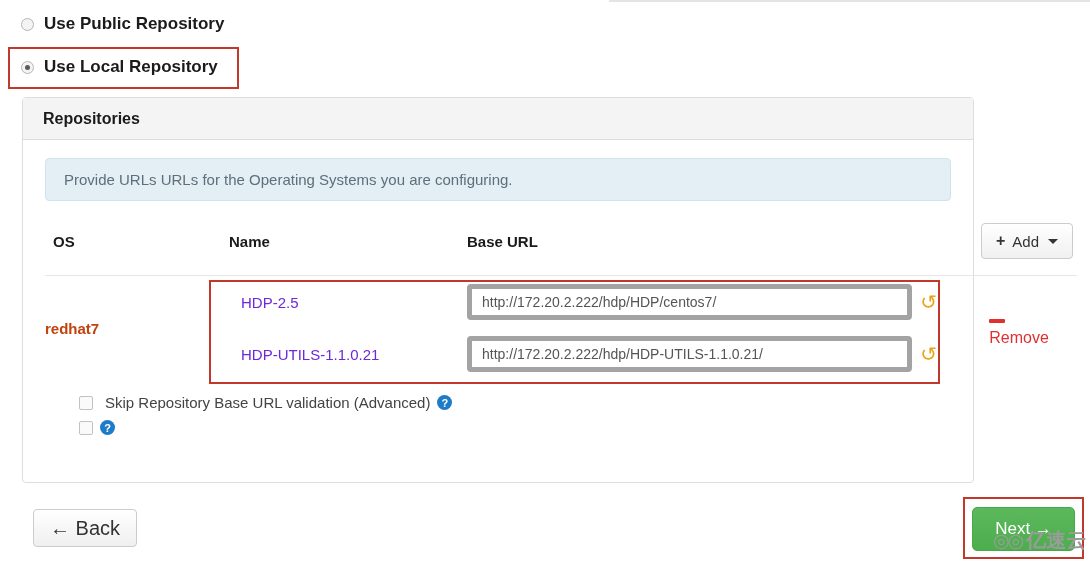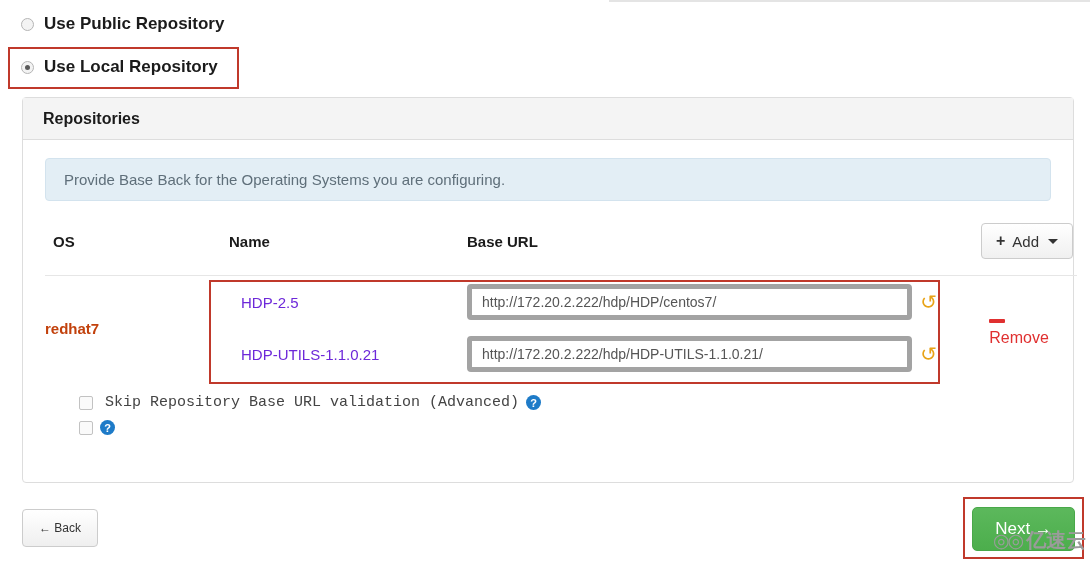--- a/index.html
+++ b/index.html
@@ -75,21 +75,21 @@
   }
   .annot-local  { left: 8px;   top: 47px;  width: 231px; height: 42px; }
   .annot-table  { left: 209px; top: 280px; width: 731px; height: 104px; }
   .annot-next   { left: 963px; top: 497px; width: 121px; height: 62px; }
 
   
   .panel {
     position: absolute;
     left: 22px;
     top: 97px;
-    width: 1052px;
+    width: 952px;
     height: 386px;
     border: 1px solid #dddddd;
     border-radius: 4px;
     background: #ffffff;
     box-sizing: border-box;
   }
   .panel-head {
     height: 42px;
     background: #f4f4f4;
     border-bottom: 1px solid #dddddd;
@@ -253,50 +253,49 @@
     background: #fafafa;
     border-radius: 2px;
     box-sizing: border-box;
     flex: none;
   }
   .check-label {
     margin-left: 12px;
     font-size: 15px;
     color: #444444;
     white-space: nowrap;
-    font-family: Liberation Mono, monospace;
   }
   .help-icon {
     margin-left: 7px;
     width: 15px;
     height: 15px;
     border-radius: 50%;
     background: #1e7bc8;
     color: #ffffff;
     font-size: 11px;
     font-weight: bold;
     display: inline-flex;
     align-items: center;
     justify-content: center;
     cursor: pointer;
     flex: none;
   }
 
   
   .back-btn {
     position: absolute;
-    left: 22px;
+    left: 33px;
     top: 509px;
     height: 38px;
     padding: 0 16px;
     border: 1px solid #cccccc;
     border-radius: 4px;
     background: linear-gradient(to bottom, #ffffff 0%, #efefef 100%);
     color: #333333;
-    font-size: 12px;
+    font-size: 20px;
     font-family: "Liberation Sans", sans-serif;
     cursor: pointer;
     display: flex;
     align-items: center;
     box-sizing: border-box;
   }
   .next-btn {
     position: absolute;
     left: 972px;
     top: 507px;
@@ -357,21 +356,21 @@
 <div class="annot-box annot-local"></div>
 
 <div class="panel">
   <div class="panel-head">
     <span class="panel-title">Repositories</span>
   </div>
 
   <div class="panel-body">
 
     <div class="alert">
-      <span>Provide Base Back for the Operating Systems you are configuring.</span>
+      <span>Provide URLs URLs for the Operating Systems you are configuring.</span>
     </div>
 
     <table class="tbl">
       <thead>
         <tr>
           <th class="col-os">OS</th>
           <th class="col-name">Name</th>
           <th class="col-url">Base URL</th>
           <th class="col-act">
             <button class="add-btn">

